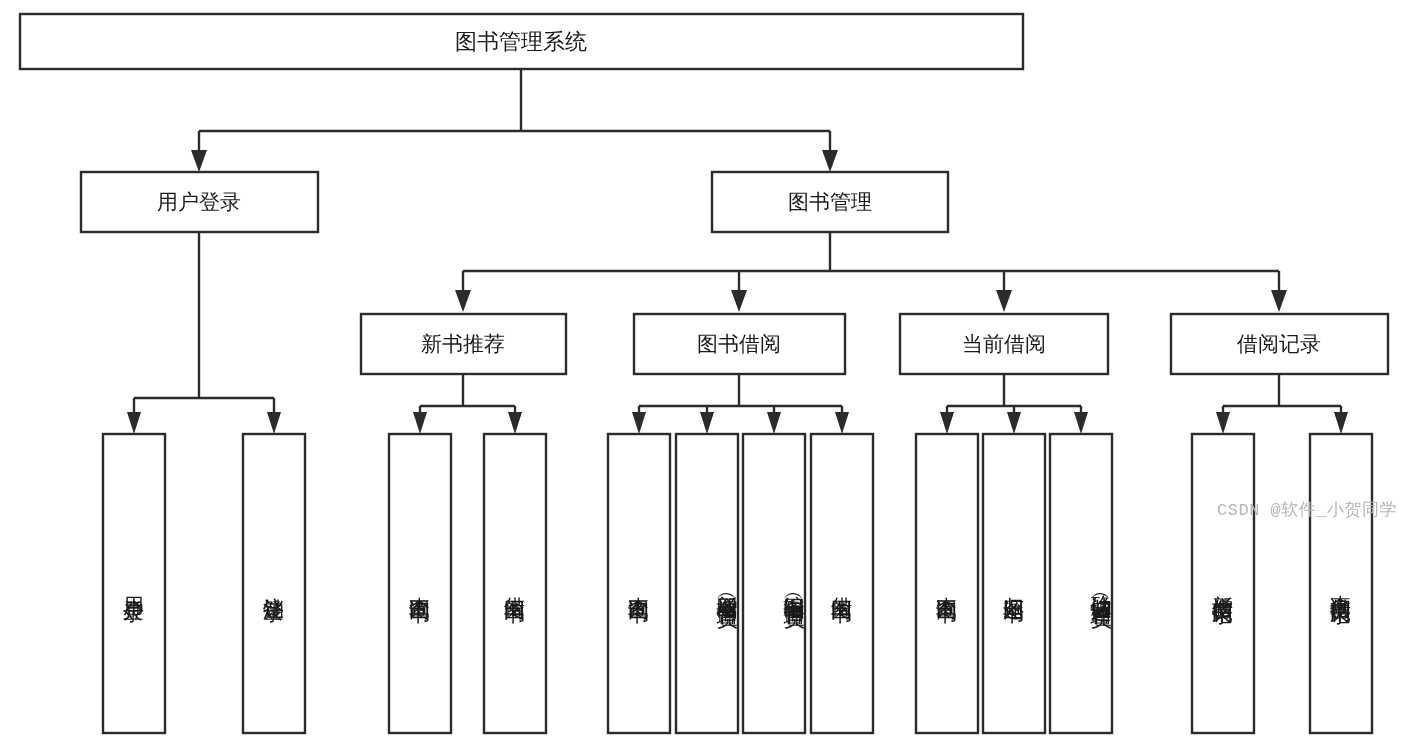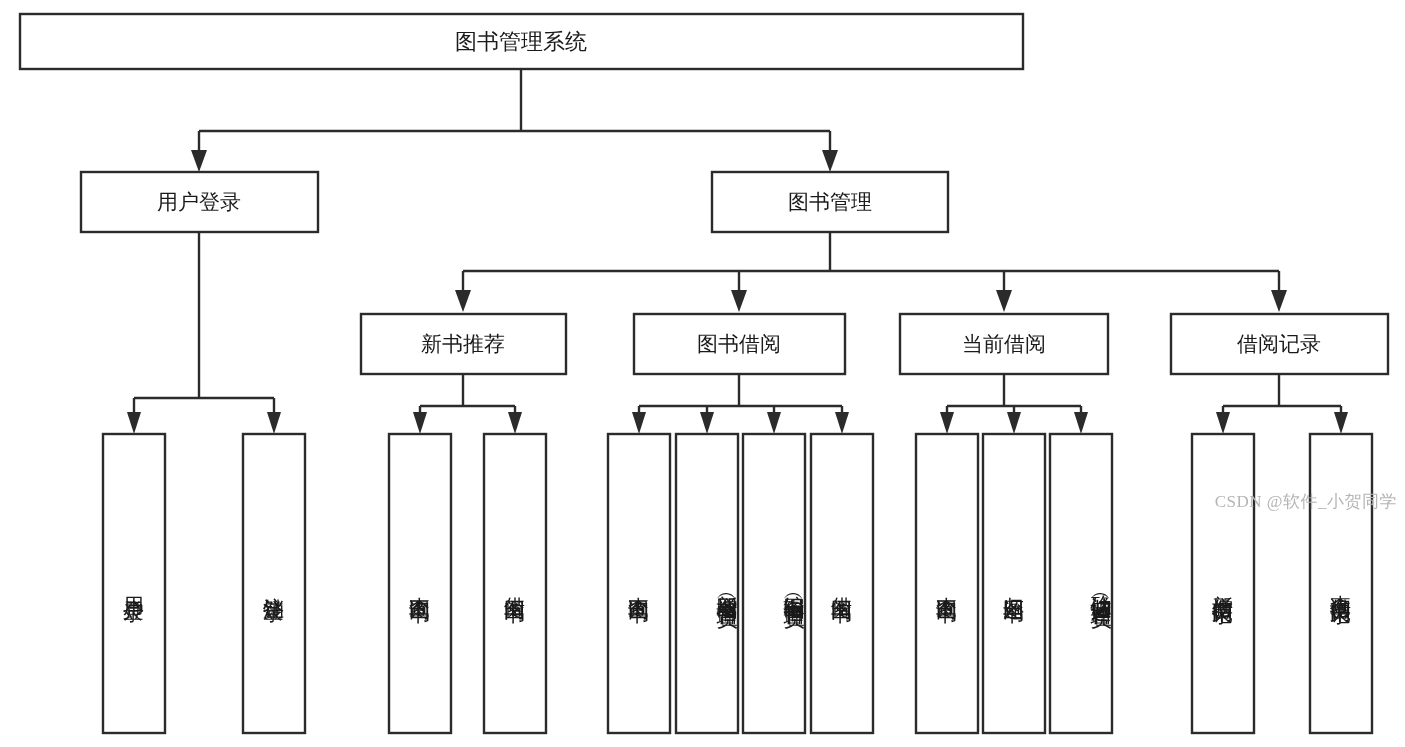--- a/index.html
+++ b/index.html
@@ -68,22 +68,22 @@
     line-height: 1;
     display: flex;
     align-items: center;
     justify-content: center;
     text-align: center;
     pointer-events: none;
   }
   #watermark {
     position: absolute;
     right: 8px;
-    bottom: 20px;
-    font-family: Liberation Serif, serif;
+    bottom: 12px;
+    font-family: Liberation Mono, monospace;
     font-size: 17px;
     color: #b5b5b5;
     letter-spacing: 0.5px;
     white-space: nowrap;
   }
 </style>
 </head>
 <body>
 
 <div id="diagram-root">

